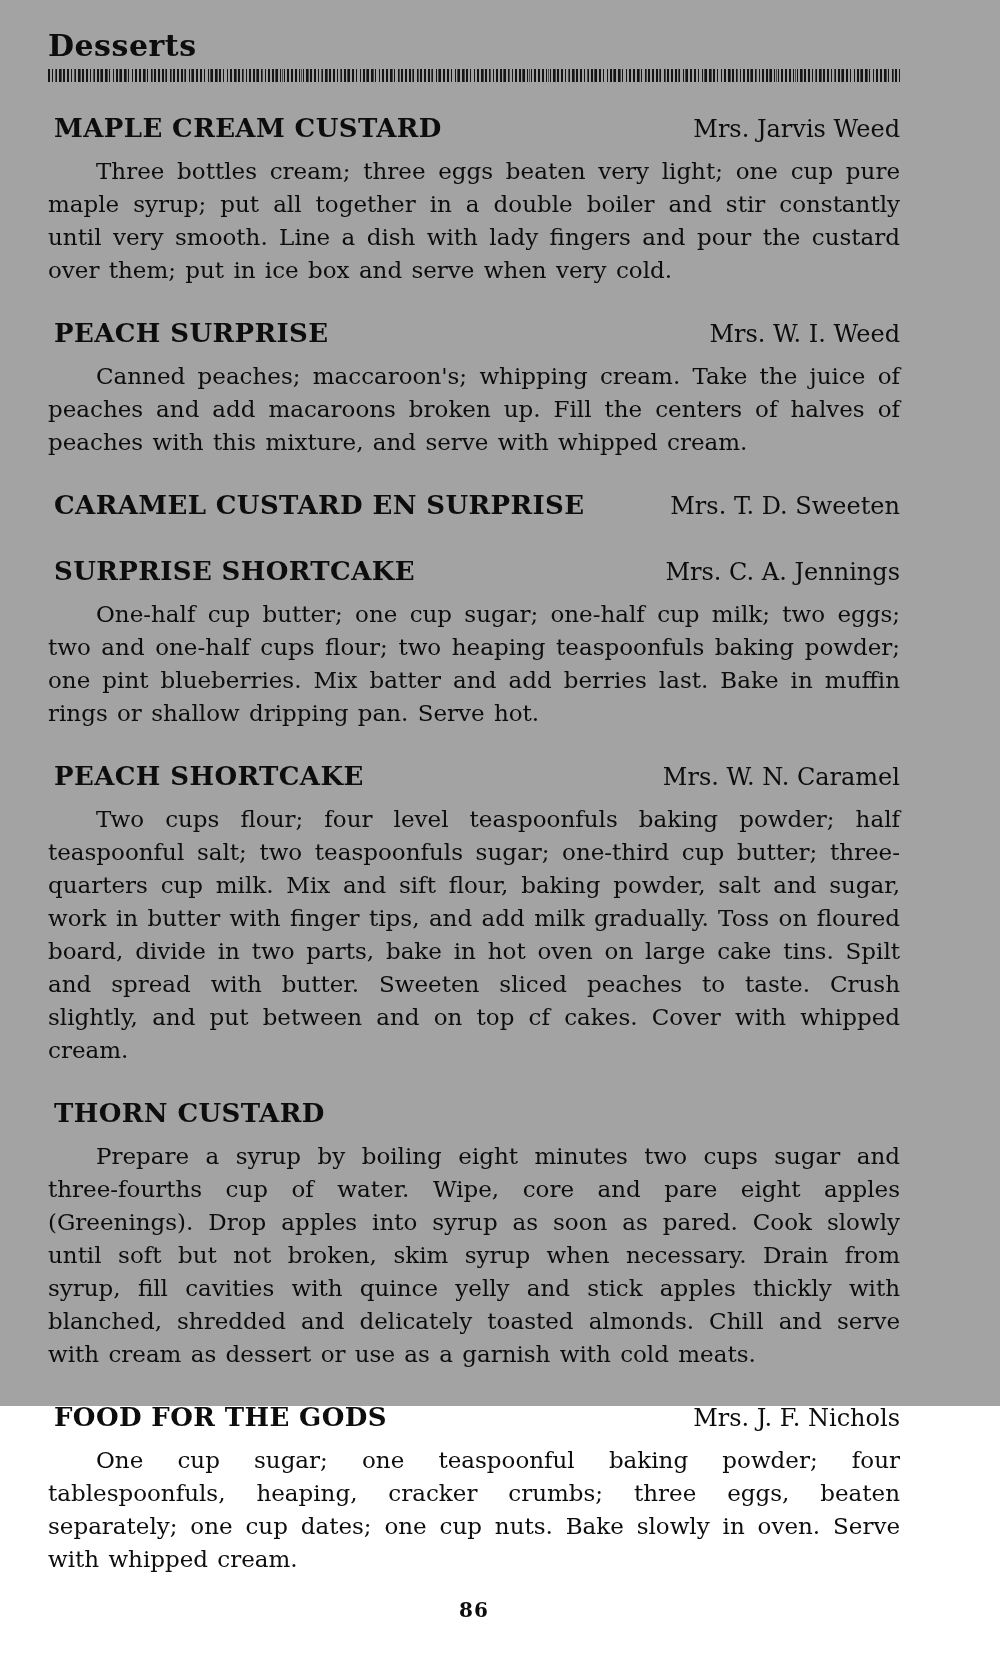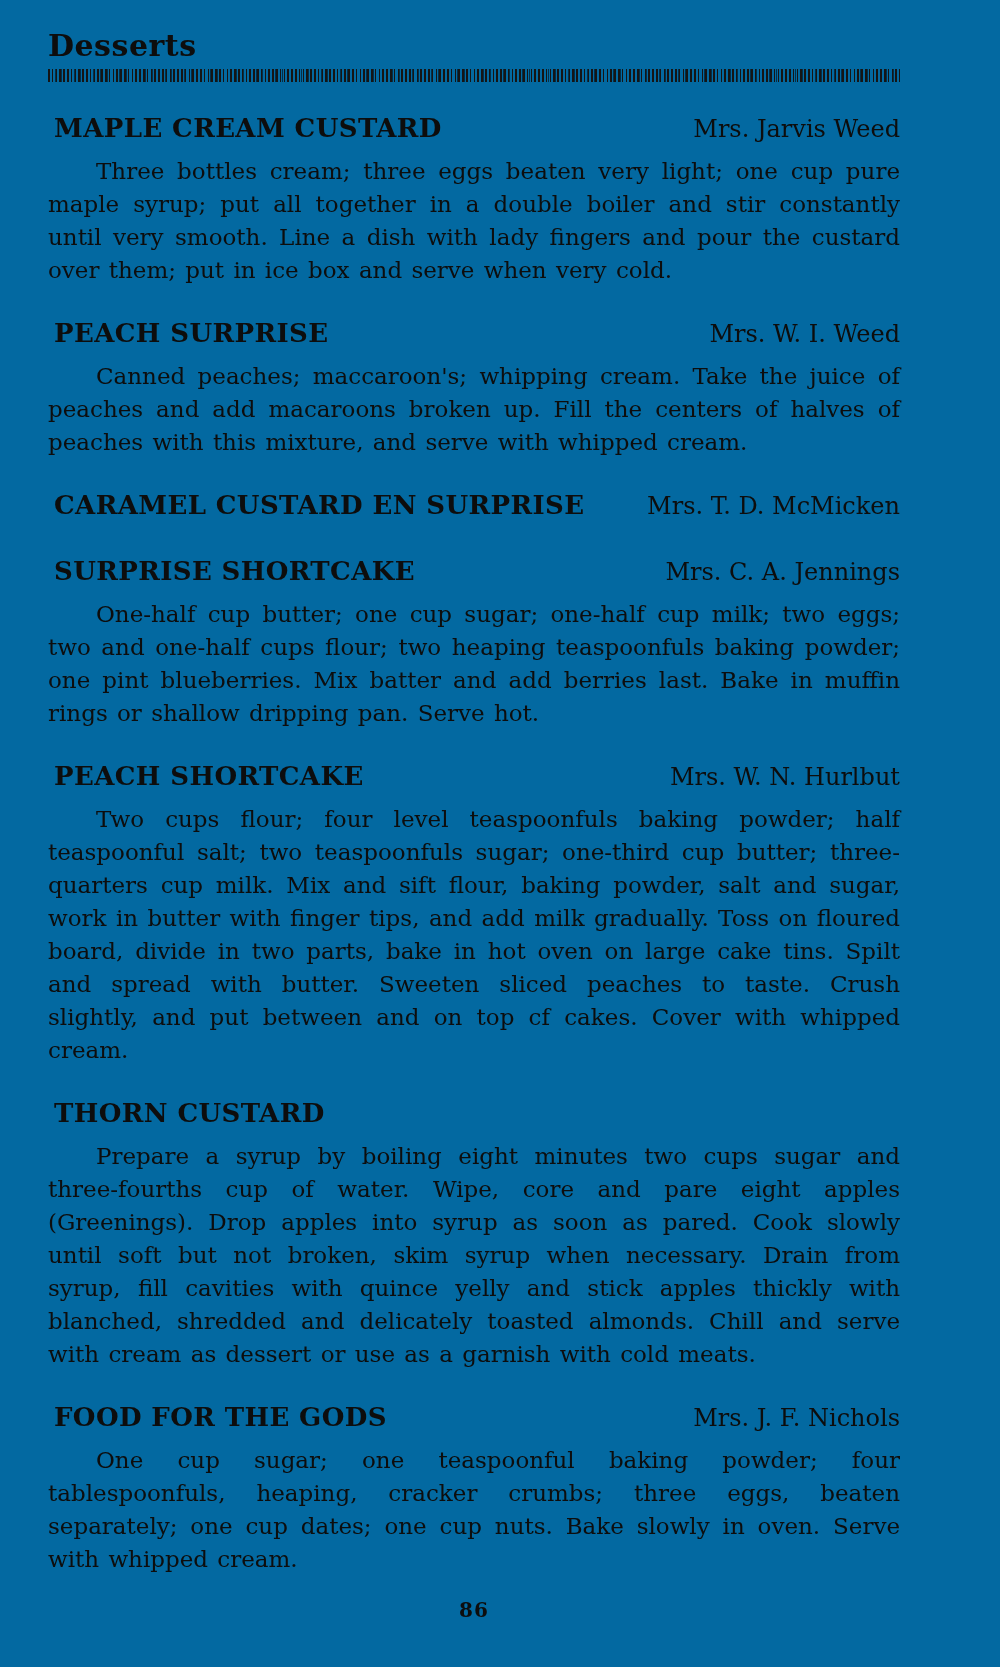--- a/index.html
+++ b/index.html
@@ -11,23 +11,23 @@
     width: 1000px;
     height: 1667px;
     overflow: hidden;
     color: #0d0d0d;
     font-family: "DejaVu Serif", "Liberation Serif", serif;
     -webkit-font-smoothing: antialiased;
   }
   .page {
     box-sizing: border-box;
     width: 1000px;
-    height: 1667px;
+    height: 1406px;
     padding: 30px 100px 0 48px;
-    background: #0369a1;
+    background: #a3a3a3;
   }
   .section-header {
     font-size: 30px;
     font-weight: bold;
     letter-spacing: 0.5px;
     line-height: 32px;
     margin: 0;
   }
   .divider-rule {
     height: 13px;
@@ -93,36 +93,36 @@
       <div class="recipe-head">
         <h2 class="recipe-title">PEACH SURPRISE</h2>
         <span class="recipe-contributor">Mrs. W. I. Weed</span>
       </div>
       <p class="recipe-body">Canned peaches; maccaroon's; whipping cream. Take the juice of peaches and add macaroons broken up. Fill the centers of halves of peaches with this mixture, and serve with whipped cream.</p>
     </article>
 
     <article class="recipe">
       <div class="recipe-head">
         <h2 class="recipe-title">CARAMEL CUSTARD EN SURPRISE</h2>
-        <span class="recipe-contributor">Mrs. T. D. McMicken</span>
+        <span class="recipe-contributor">Mrs. T. D. Sweeten</span>
       </div>
     </article>
 
     <article class="recipe">
       <div class="recipe-head">
         <h2 class="recipe-title">SURPRISE SHORTCAKE</h2>
         <span class="recipe-contributor">Mrs. C. A. Jennings</span>
       </div>
       <p class="recipe-body">One-half cup butter; one cup sugar; one-half cup milk; two eggs; two and one-half cups flour; two heaping teaspoonfuls baking powder; one pint blueberries. Mix batter and add berries last. Bake in muffin rings or shallow dripping pan. Serve hot.</p>
     </article>
 
     <article class="recipe">
       <div class="recipe-head">
         <h2 class="recipe-title">PEACH SHORTCAKE</h2>
-        <span class="recipe-contributor">Mrs. W. N. Hurlbut</span>
+        <span class="recipe-contributor">Mrs. W. N. Caramel</span>
       </div>
       <p class="recipe-body">Two cups flour; four level teaspoonfuls baking powder; half teaspoonful salt; two teaspoonfuls sugar; one-third cup butter; three-quarters cup milk. Mix and sift flour, baking powder, salt and sugar, work in butter with finger tips, and add milk gradually. Toss on floured board, divide in two parts, bake in hot oven on large cake tins. Spilt and spread with butter. Sweeten sliced peaches to taste. Crush slightly, and put between and on top cf cakes. Cover with whipped cream.</p>
     </article>
 
     <article class="recipe">
       <div class="recipe-head">
         <h2 class="recipe-title">THORN CUSTARD</h2>
         <span class="recipe-contributor"></span>
       </div>
       <p class="recipe-body">Prepare a syrup by boiling eight minutes two cups sugar and three-fourths cup of water. Wipe, core and pare eight apples (Greenings). Drop apples into syrup as soon as pared. Cook slowly until soft but not broken, skim syrup when necessary. Drain from syrup, fill cavities with quince yelly and stick apples thickly with blanched, shredded and delicately toasted almonds. Chill and serve with cream as dessert or use as a garnish with cold meats.</p>

